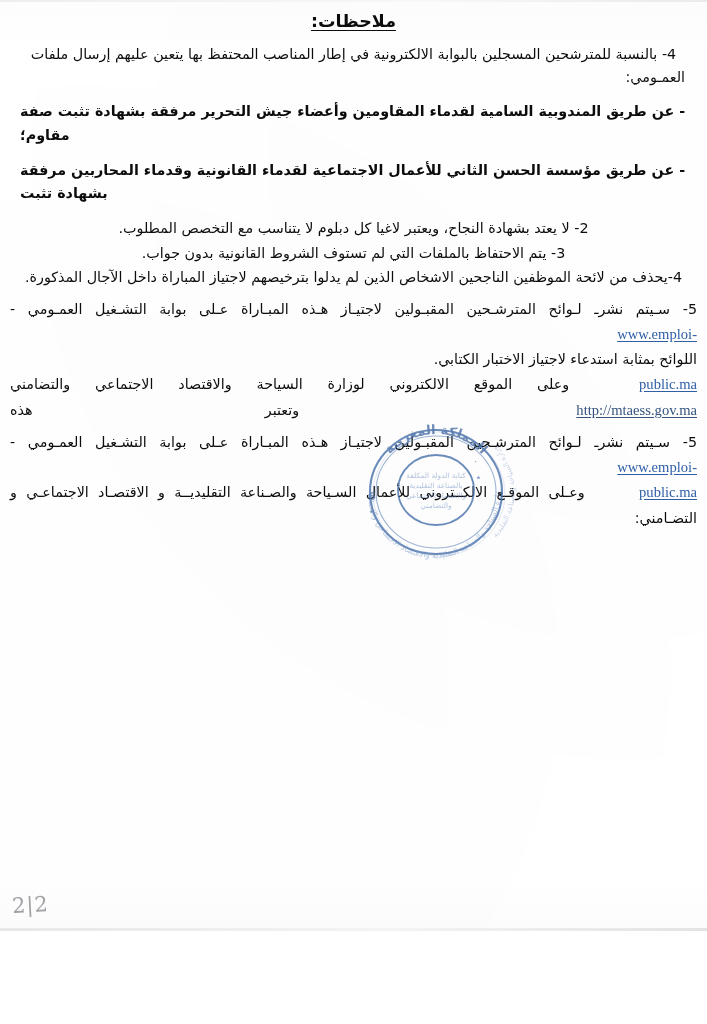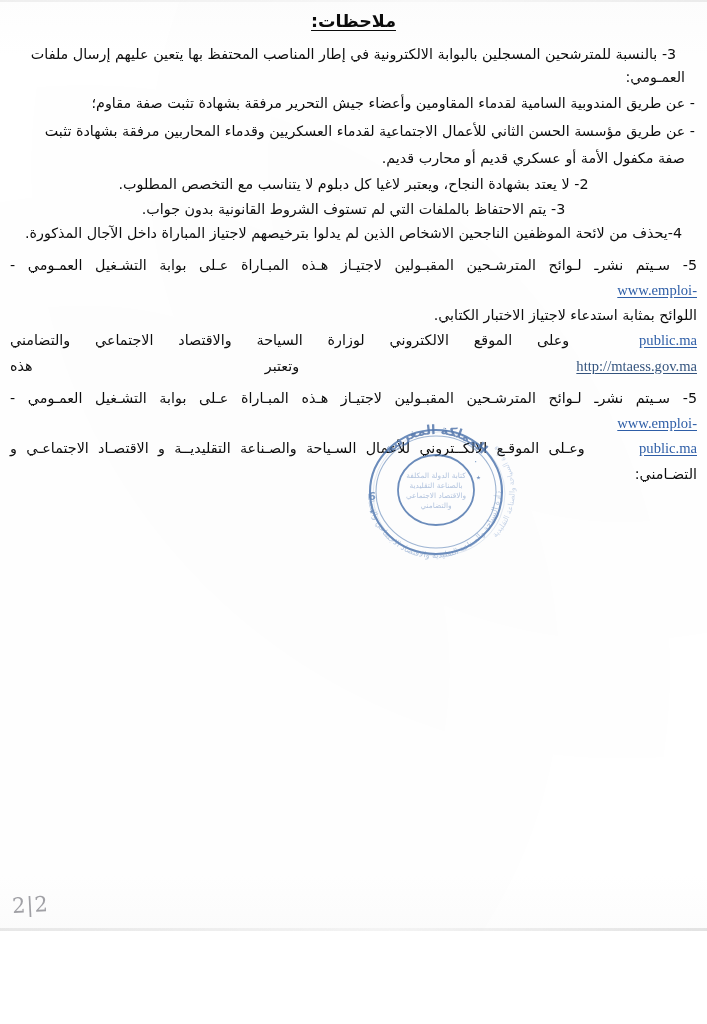--- a/index.html
+++ b/index.html
@@ -73,22 +73,23 @@
     font-size: 14.3px;
     line-height: 1.6;
     text-align: right;
     margin: 0 0 4px 0;
     padding-right: 14px;
   }
 
   .dash-line {
     font-size: 14.3px;
     line-height: 1.62;
-    text-align: right;
-    margin: 4px;
+    text-align: left;
+    margin: 12px;
+    font-weight: bold;
   }
   .dash-line-cont {
     font-size: 14.3px;
     line-height: 1.62;
     text-align: right;
     margin: 0 0 3px 0;
     padding-right: 14px;
   }
 
   .numbered {
@@ -176,29 +177,28 @@
 
 <div id="page">
 
   <div id="scan-top-edge"></div>
 
   <div id="content">
 
     <div class="doc-title">ملاحظات:</div>
 
     <div>
-      <p class="item1-l1">3- بالنسبة للمترشحين المسجلين بالبوابة الالكترونية في إطار المناصب المحتفظ بها يتعين عليهم إرسال ملفات</p>
+      <p class="item1-l1">4- بالنسبة للمترشحين المسجلين بالبوابة الالكترونية في إطار المناصب المحتفظ بها يتعين عليهم إرسال ملفات</p>
       <p class="item1-l2">العمـومي:</p>
     </div>
 
     <p class="dash-line">- عن طريق المندوبية السامية لقدماء المقاومين وأعضاء جيش التحرير مرفقة بشهادة تثبت صفة مقاوم؛</p>
 
     <div>
-      <p class="dash-line">- عن طريق مؤسسة الحسن الثاني للأعمال الاجتماعية لقدماء العسكريين وقدماء المحاربين مرفقة بشهادة تثبت</p>
-      <p class="dash-line-cont">صفة مكفول الأمة  أو عسكري قديم أو محارب قديم.</p>
+      <p class="dash-line">- عن طريق مؤسسة الحسن الثاني للأعمال الاجتماعية لقدماء القانونية وقدماء المحاربين مرفقة بشهادة تثبت</p>
     </div>
 
     <p class="numbered">2- لا يعتد بشهادة النجاح، ويعتبر لاغيا كل دبلوم لا يتناسب مع التخصص المطلوب.</p>
 
     <p class="numbered">3- يتم الاحتفاظ بالملفات التي لم تستوف الشروط القانونية بدون جواب.</p>
 
     <p class="numbered">4-يحذف من لائحة الموظفين الناجحين الاشخاص الذين لم يدلوا بترخيصهم لاجتياز المباراة داخل الآجال المذكورة.</p>
 
     <div class="item5">
       <span class="ln j"><span>5- سـيتم نشرـ لـوائح المترشـحين المقبـولين لاجتيـاز هـذه المبـاراة عـلى بوابة التشـغيل العمـومي -</span><a class="url" href="#">www.emploi-</a></span>

